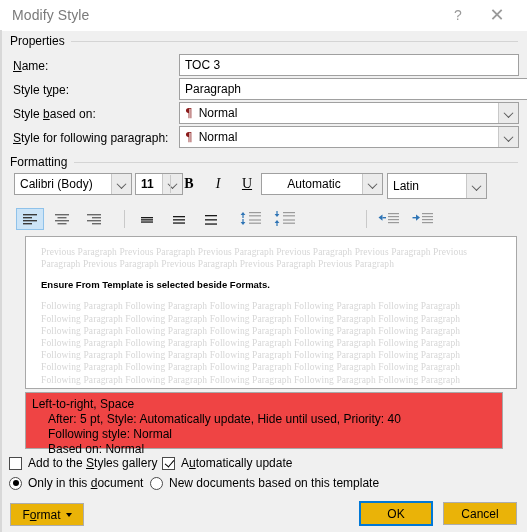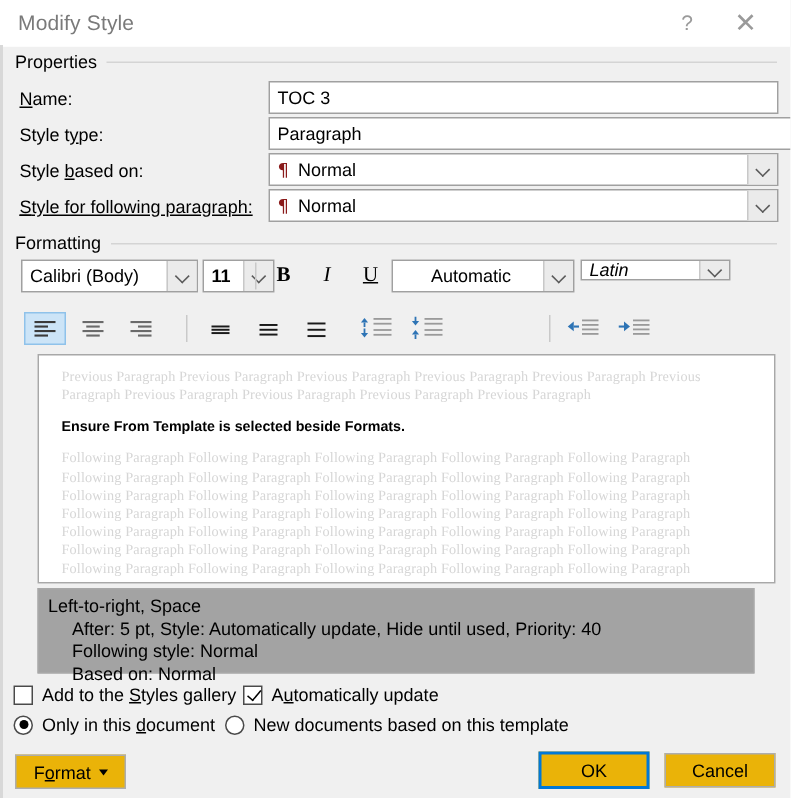--- a/index.html
+++ b/index.html
@@ -164,21 +164,21 @@
   }
   .prev-sample {
     color: #000;
     font-size: 9.5px;
     line-height: 12px;
     font-weight: 600;
   }
   
   .descbox {
     position: absolute;
-    background: #a3a3a3;
+    background: #ef4444;
     border: 1px solid #a8a8a8;
     box-sizing: border-box;
     padding: 4px 0 0 6px;
     font-size: 12px;
     line-height: 15px;
     color: #000;
   }
   .desc-indent { padding-left: 16px; }
   
   .chkrow {
@@ -280,21 +280,21 @@
 
   <div class="flabel" style="left:13px; top:107px;">Style <span class="u">b</span>ased on:</div>
   <div class="combo" style="left:179px; top:102px; width:340px; height:22px;">
     <span class="pilcrow">¶</span>
     <span>Normal</span>
     <span class="arrowbtn">
         <span class="chev"></span>
       </span>
   </div>
 
-  <div class="flabel" style="left:13px; top:131px;text-decoration:underline;"><span class="u">S</span>tyle for following paragraph:</div>
+  <div class="flabel" style="left:13px; top:131px;"><span class="u">S</span>tyle for following paragraph:</div>
   <div class="combo" style="left:179px; top:126px; width:340px; height:22px;">
     <span class="pilcrow">¶</span>
     <span>Normal</span>
     <span class="arrowbtn">
         <span class="chev"></span>
       </span>
   </div>
 
   <div class="grouplabel" style="left:10px; top:155px;">Formatting</div>
   <div class="grouprule" style="left:74px; top:162px; width:444px;"></div>
@@ -323,21 +323,21 @@
     <span class="unde-i">U</span>
   </div>
   <div class="sep" style="left:265px; top:175px; height:18px;"></div>
 
   <div class="combo" style="left:261px; top:173px; width:122px; height:22px; justify-content:center; padding-left:0;">
     <span style="margin-right:16px;">Automatic</span>
     <span class="arrowbtn">
         <span class="chev"></span>
       </span>
   </div>
-  <div class="combo" style="left:387px; top:173px; width:100px; height:14px;font-style:italic;">
+  <div class="combo" style="left:387px; top:173px; width:100px; height:26px;">
     <span>Latin</span>
     <span class="arrowbtn">
         <span class="chev"></span>
       </span>
   </div>
 
   <div class="tbtn sel" style="left:16px; top:208px; width:28px; height:22px;">
     <svg width="16" height="13">
       <g fill="#3a3a3a">
           <rect x="1" y="1" width="14" height="1.4"></rect>

